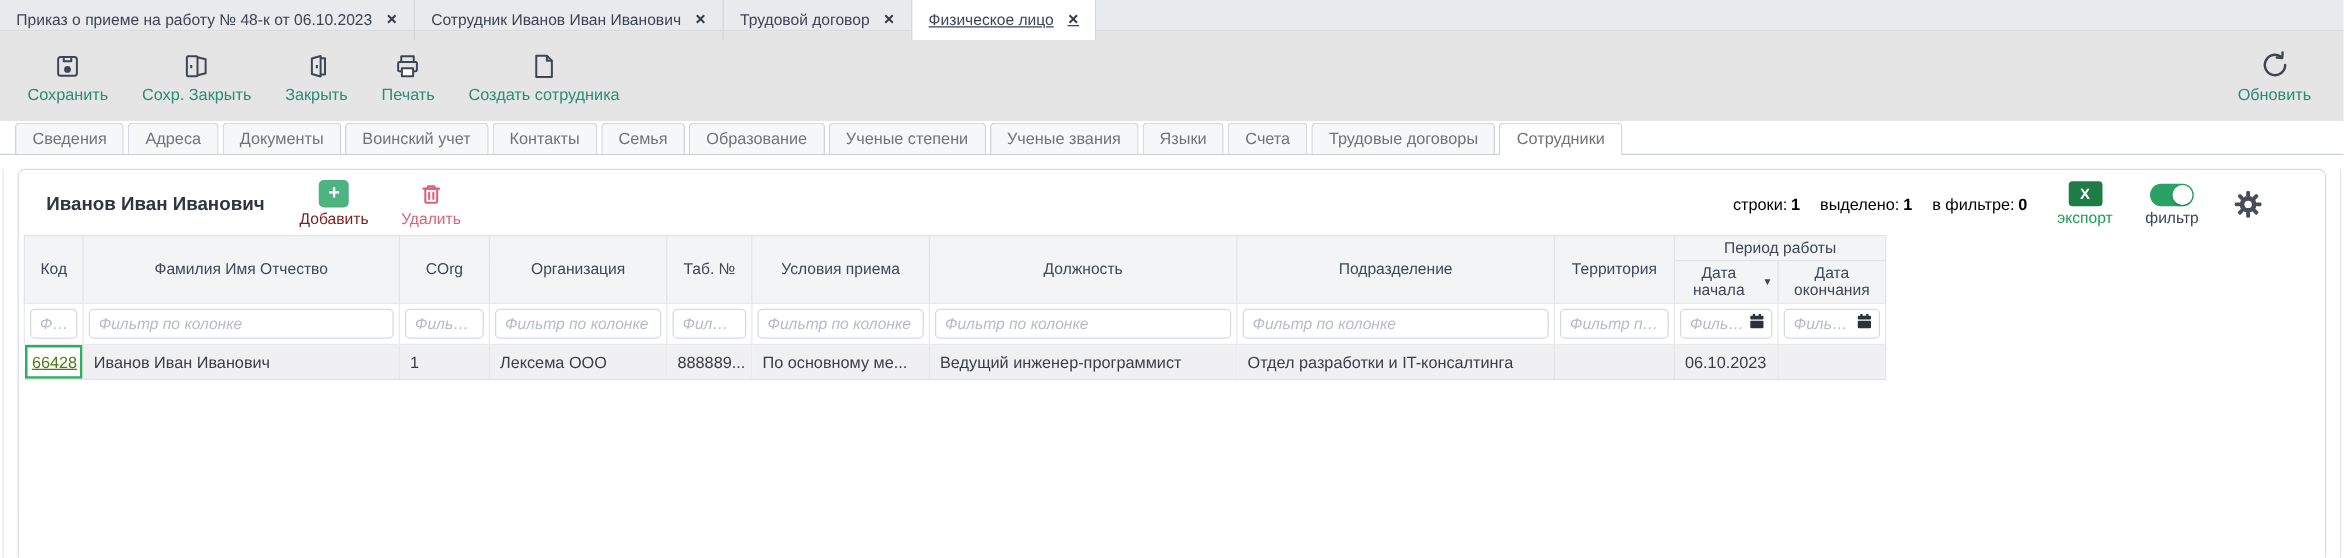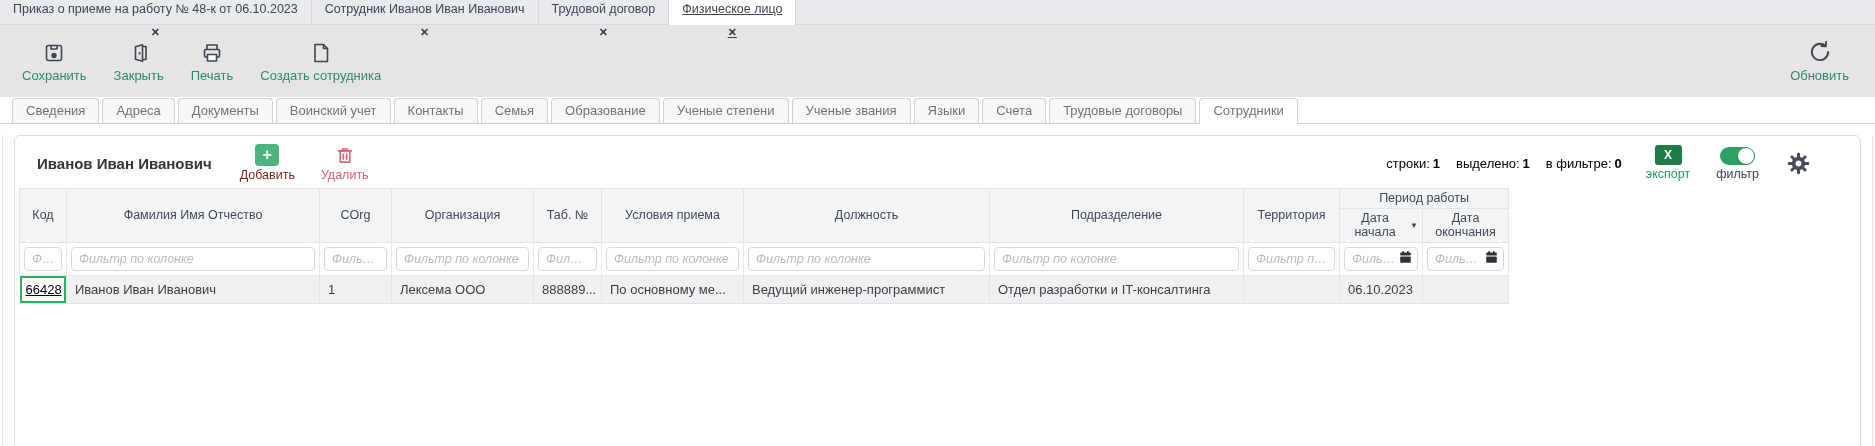--- a/index.html
+++ b/index.html
@@ -5,22 +5,22 @@
   * { box-sizing: border-box; }
   html,body { margin:0; padding:0; }
   body {
     width:1875px; height:446px; overflow:hidden;
     background:#ffffff;
     font-family:"Liberation Sans", sans-serif;
     color:#3c4554;
   }
   
   .tabbar { height:25px; background:#e8eaed; border-bottom:1px solid #d6d9dd; display:flex; align-items:stretch; }
-  .wtab { display:flex; align-items:center; gap:11px; padding:2px 13px; font-size:12.5px; color:#3c4554;
-          border-right:1px solid #d2d5d9; cursor:pointer; height:24px;flex-direction:column; }
+  .wtab { display:flex; align-items:center; gap:11px; padding:16px 13px; font-size:12.5px; color:#3c4554;
+          border-right:1px solid #d2d5d9; cursor:pointer; height:24px; }
   .wtab.active { background:#ffffff; height:25px;text-decoration:underline; }
   .tab-close { font-size:11px; font-weight:bold; color:#343b46; line-height:1; }
   
   .toolbar { height:72px; background:#e5e5e5; display:flex; align-items:center; padding:0 26px 0 22px; gap:27px; }
   .tbtn { display:flex; flex-direction:column; align-items:center; gap:3px; cursor:pointer; }
   .tbtn .ticon { height:26px; display:flex; align-items:flex-end; }
   .tlabel { font-size:13px; color:#2a8c72; white-space:nowrap; }
   .tbtn.refresh { margin-left:auto; }
   
   .subtabs { height:27px; display:flex; align-items:flex-end; padding:0 0 0 12px; border-bottom:1px solid #ccd1d7; background:#fff; }
@@ -62,21 +62,21 @@
               font-family:"Liberation Sans", sans-serif; color:#3c4554; outline:none; text-overflow:ellipsis; }
   input.flt::placeholder { font-style:italic; color:#b6bcc6; opacity:1; text-overflow:ellipsis; white-space:nowrap; overflow:hidden; }
   .date-flt { display:flex; align-items:center; gap:3px; border:1px solid #d6dade; border-radius:4px; background:#fff;
               height:24px; padding:0 5px 0 7px; }
   .date-flt input { border:none; width:100%; min-width:0; height:20px; padding:0; font-size:12.5px;
                     font-family:"Liberation Sans", sans-serif; outline:none; text-overflow:ellipsis; }
   .date-flt input::placeholder { font-style:italic; color:#b6bcc6; opacity:1; text-overflow:ellipsis; }
   .grid td.dcell { background:#f0f0f2; border-right:1px solid #e3e5e9; border-top:1px solid #e9ebee; border-bottom:1px solid #dfe1e5;
                    height:28px; padding:0 8px; color:#393e46; white-space:nowrap; overflow:hidden; }
   .grid td.code { background:#ffffff; box-shadow:inset 0 0 0 2px #2eae62; padding:0 6px; }
-  .grid td.code a { color:#000000; text-decoration:underline; }
+  .grid td.code a { color:#4d7c0f; text-decoration:underline; }
 </style>
 </head>
 <body>
 
 <div class="tabbar">
   <div class="wtab">
     <span>Приказ о приеме на работу № 48-к от 06.10.2023</span>
     <span class="tab-close">✕</span>
   </div>
   <div class="wtab">
@@ -96,20 +96,30 @@
 <div class="toolbar">
   <div class="tbtn">
     <span class="ticon">
       <svg width="24" height="24" viewBox="0 0 24 24" fill="none" stroke="#3d4652" stroke-width="1.6" stroke-linejoin="round">
         <path d="M4.5 6.5a2 2 0 0 1 2-2h11a2 2 0 0 1 2 2v11a2 2 0 0 1-2 2h-11a2 2 0 0 1-2-2z"></path>
         <path d="M9 4.5v3.5h6V4.5"></path>
         <circle cx="12" cy="14.5" r="2.7" fill="#3d4652" stroke="none"></circle>
       </svg>
     </span>
     <span class="tlabel">Сохранить</span>
+  </div>
+  <div class="tbtn">
+    <span class="ticon">
+      <svg width="24" height="24" viewBox="0 0 24 24" fill="none" stroke="#3d4652" stroke-width="1.6" stroke-linejoin="round">
+        <rect x="4.5" y="4" width="8.5" height="16" rx="1"></rect>
+        <path d="M13 4.8l6.5 1.6v11.2L13 19.2"></path>
+        <path d="M8 11v2.5"></path>
+      </svg>
+    </span>
+    <span class="tlabel">Сохр. Закрыть</span>
   </div>
   <div class="tbtn">
     <span class="ticon">
       <svg width="24" height="24" viewBox="0 0 24 24" fill="none" stroke="#3d4652" stroke-width="1.6" stroke-linejoin="round">
         <path d="M15.5 3.8l-7 2v12.4l7 2z"></path>
         <path d="M15.5 5.5h3.5v13h-3.5"></path>
         <path d="M12.5 11v2.5"></path>
       </svg>
     </span>
     <span class="tlabel">Закрыть</span>

